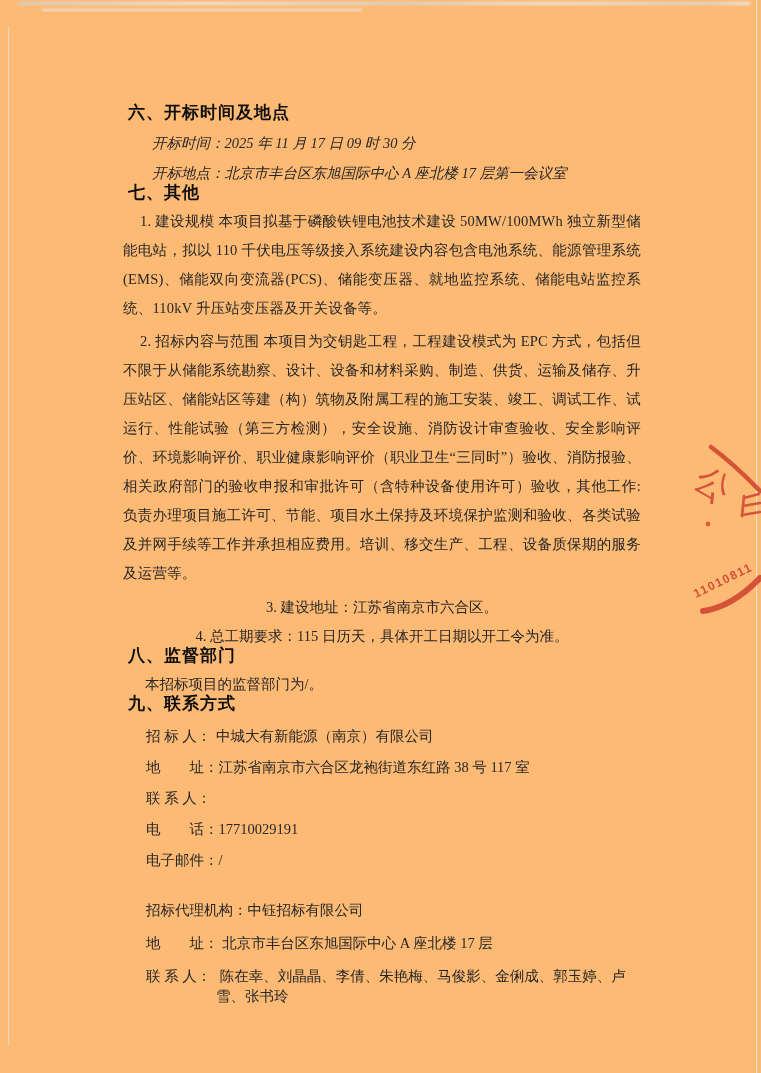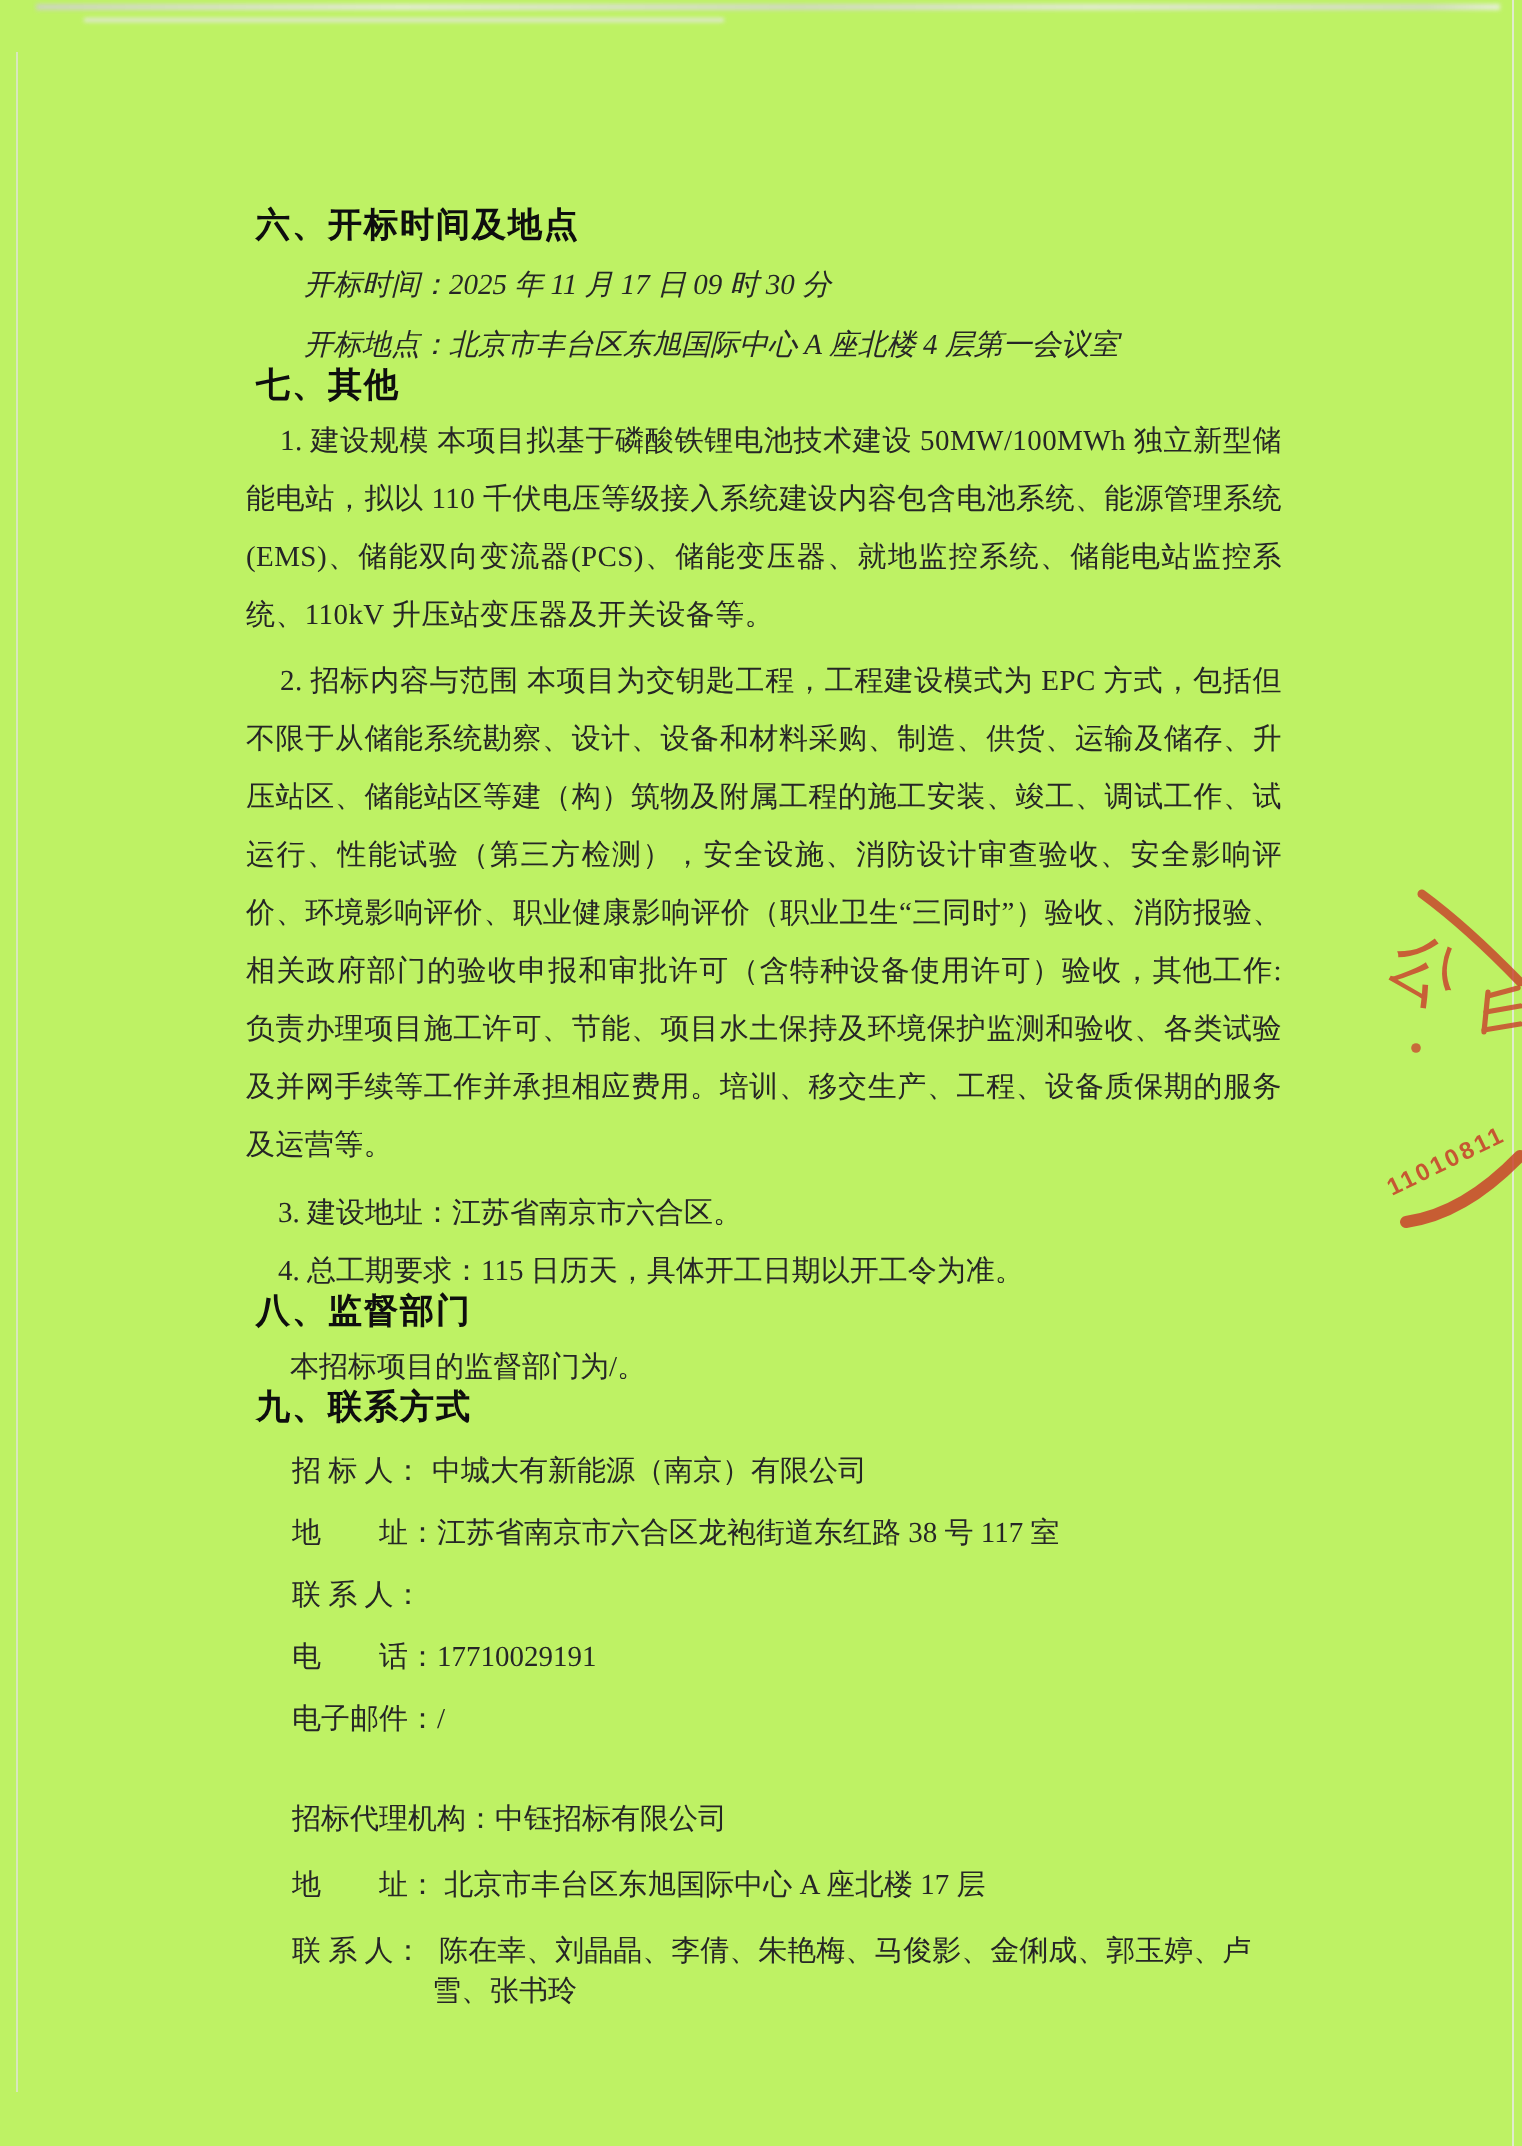--- a/index.html
+++ b/index.html
@@ -1,19 +1,19 @@
 <!DOCTYPE html>
 <html><head>
 <meta charset="utf-8">
 <style>
   html,body { margin:0; padding:0; background:#ffffff; }
   .page {
     position:relative;
     width:761px; height:1073px;
-    background:#bef264;
+    background:#fdba74;
     overflow:hidden;
     font-family:"Liberation Serif","DejaVu Serif",serif;
     color:#262626;
   }
   
   .scan-streak-top {
     position:absolute; left:18px; top:2px; width:732px; height:3px;
     background:linear-gradient(90deg,#cfcfcf,#eaeaea 25%,#d4d4d4 52%,#e9e9e9 72%,#d6d6d6 95%,#efefef);
     filter:blur(1px); opacity:.85;
   }
@@ -34,21 +34,21 @@
   h2.sec-heading {
     font-size:17px; line-height:20px; font-weight:bold; color:#0e0e0e;
     margin:0 0 0 5px; letter-spacing:1px;
   }
   .kv-line { margin:10px 0 0 29px; font-size:14.5px; line-height:20px;font-style:italic; }
   .sec-gap { margin-top:11px; }
   .num-para {
     margin:4px 0 0 0; font-size:14.5px; line-height:29px;
     text-align:justify; text-indent:17px; letter-spacing:.2px;
   }
-  .num-item { margin:9px 0 0 16px; font-size:14.5px; line-height:20px; }
+  .num-item { margin:9px 0 0 0; font-size:14.5px; line-height:20px;text-align:center; }
   .plain-line { margin:8px 0 0 22px; font-size:14.5px; line-height:20px; }
   .contact { margin:12px 0 0 23px; font-size:14.5px; }
   .crow { display:flex; margin-bottom:11px; line-height:20px; }
   .clabel { white-space:pre; min-width:70px; }
   .cvalue { white-space:pre-wrap; flex:1;font-family:Liberation Serif, serif; }
   .agency { margin-top:30px; }
   .agency .crow { margin-bottom:13px; }
   
   .stamp {
     position:absolute; left:690px; top:440px; width:71px; height:185px;
@@ -62,21 +62,21 @@
 
   <div class="scan-streak-top"></div>
   <div class="scan-streak-2"></div>
   <div class="scan-line-left"></div>
   <div class="scan-line-right"></div>
 
   <div class="content">
 
     <h2 class="sec-heading">六、开标时间及地点</h2>
     <p class="kv-line">开标时间：2025 年 11 月 17 日  09 时 30 分</p>
-    <p class="kv-line">开标地点：北京市丰台区东旭国际中心 A 座北楼 4 层第一会议室</p>
+    <p class="kv-line">开标地点：北京市丰台区东旭国际中心 A 座北楼 17 层第一会议室</p>
 
     <h2 class="sec-heading sec-gap">七、其他</h2>
     <p class="num-para">1. 建设规模  本项目拟基于磷酸铁锂电池技术建设 50MW/100MWh 独立新型储能电站，拟以 110 千伏电压等级接入系统建设内容包含电池系统、能源管理系统(EMS)、储能双向变流器(PCS)、储能变压器、就地监控系统、储能电站监控系统、110kV 升压站变压器及开关设备等。</p>
     <p class="num-para">2. 招标内容与范围  本项目为交钥匙工程，工程建设模式为 EPC 方式，包括但不限于从储能系统勘察、设计、设备和材料采购、制造、供货、运输及储存、升压站区、储能站区等建（构）筑物及附属工程的施工安装、竣工、调试工作、试运行、性能试验（第三方检测），安全设施、消防设计审查验收、安全影响评价、环境影响评价、职业健康影响评价（职业卫生“三同时”）验收、消防报验、相关政府部门的验收申报和审批许可（含特种设备使用许可）验收，其他工作: 负责办理项目施工许可、节能、项目水土保持及环境保护监测和验收、各类试验及并网手续等工作并承担相应费用。培训、移交生产、工程、设备质保期的服务及运营等。</p>
     <p class="num-item">3.  建设地址：江苏省南京市六合区。</p>
     <p class="num-item">4.  总工期要求：115 日历天，具体开工日期以开工令为准。</p>
 
     <h2 class="sec-heading sec-gap">八、监督部门</h2>
     <p class="plain-line">本招标项目的监督部门为/。</p>
 

